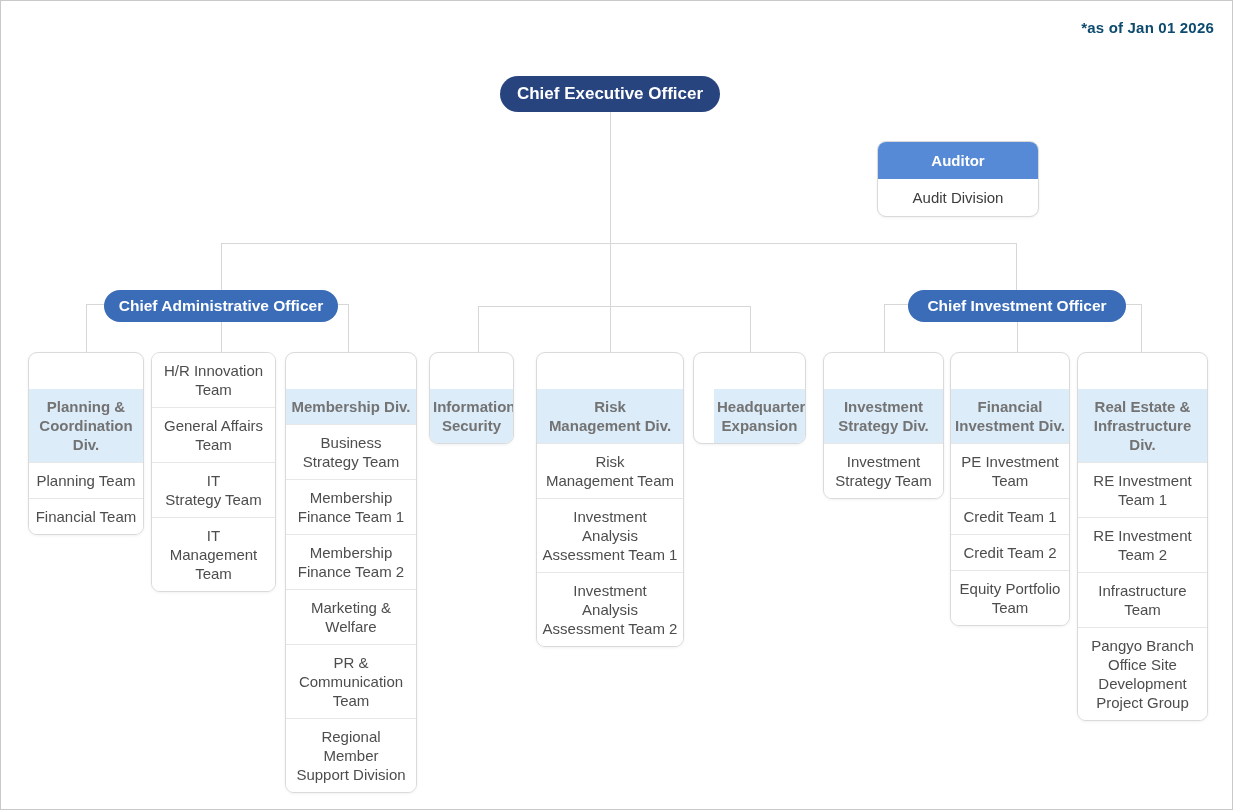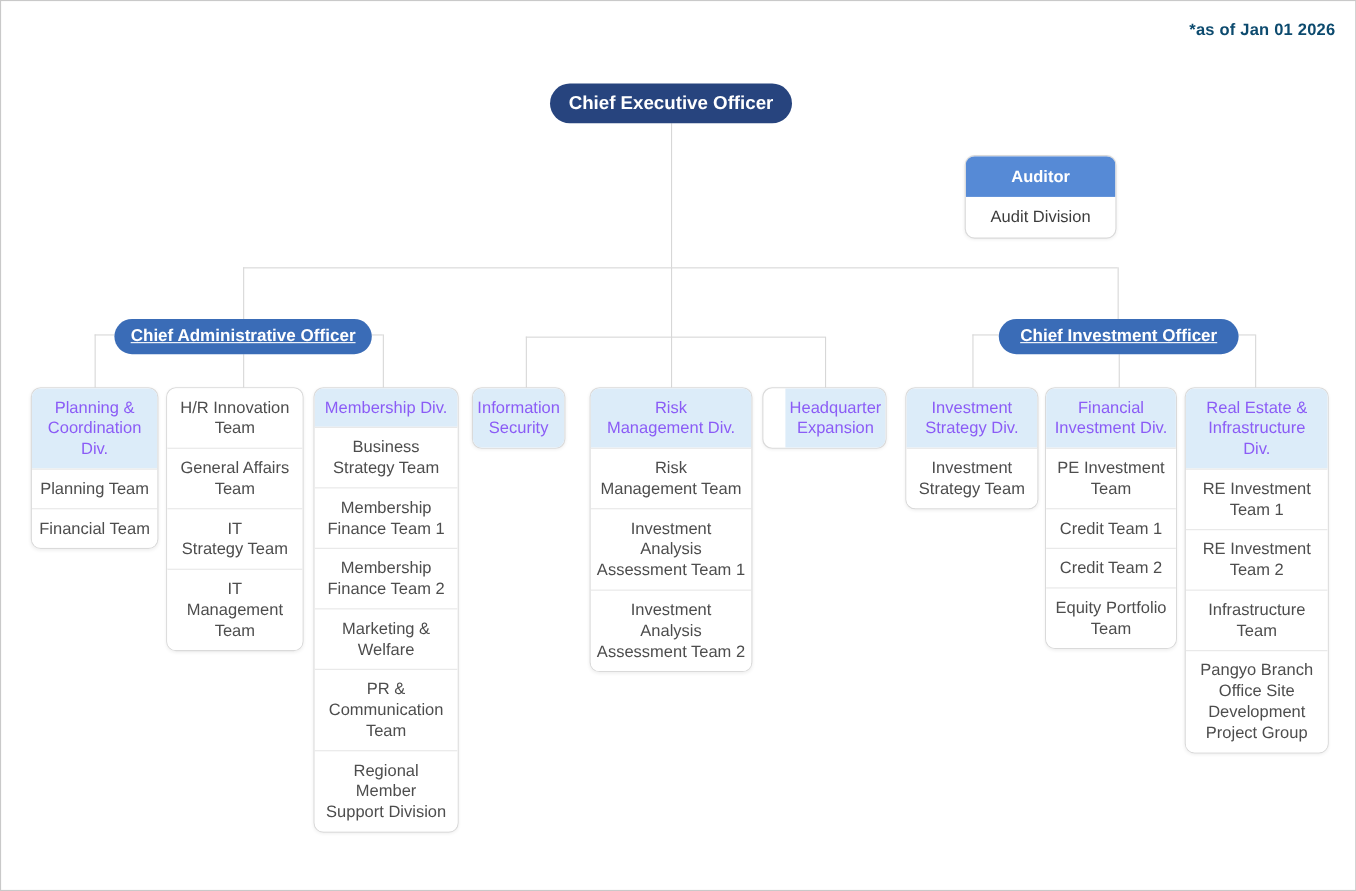--- a/index.html
+++ b/index.html
@@ -22,42 +22,43 @@
     letter-spacing: 0.2px;
   }
   .line { position: absolute; background: #d7d7d7; z-index: 1; }
   .pill {
     position: absolute; z-index: 5;
     color: #ffffff; font-weight: bold; text-align: right;
     border-radius: 18px;
     display: flex; align-items: center; justify-content: center;
   }
   .pill.ceo { background: #27447e; font-size: 17px; }
-  .pill.officer { background: #3a6cb7; font-size: 15.5px; text-decoration: underline; }
+  .pill.officer { background: #3a6cb7; font-size: 15.5px; }
   .orgbox {
     position: absolute; z-index: 4;
     background: #ffffff;
     border: 1px solid #dadada;
     border-radius: 9px;
     overflow: hidden;
     box-shadow: 0 1px 3px rgba(0,0,0,0.06);
   }
   .cell {
     text-align: center;
     white-space: pre-line;
     font-size: 15px; line-height: 19px;
     padding: 8px 3px;
     color: #4d4d4d;
     background: #ffffff;
   }
   .cell + .cell { border-top: 1px solid #e7e7e7; }
   .cell.hdr {
     background: #dcecf9;
-    color: #8b5cf6;
-    font-weight: normal;
+    color: #737373;
+    font-weight: bold;
+    margin-top: 36px;
   }
   .auditor-box {
     position: absolute; z-index: 5;
     background: #ffffff;
     border: 1px solid #d9d9d9;
     border-radius: 9px;
     overflow: hidden;
     box-shadow: 0 1px 3px rgba(0,0,0,0.06);
   }
   .auditor-box .a-hdr {
@@ -89,21 +90,21 @@
   <div class="line" style="left:85px; top:303px; width:1px; height:49px;"></div>
   <div class="line" style="left:220px; top:321px; width:1px; height:31px;"></div>
   <div class="line" style="left:347px; top:303px; width:1px; height:49px;"></div>
   <div class="line" style="left:883px; top:303px; width:257px; height:1px;"></div>
   <div class="line" style="left:883px; top:303px; width:1px; height:49px;"></div>
   <div class="line" style="left:1016px; top:321px; width:1px; height:31px;"></div>
   <div class="line" style="left:1140px; top:303px; width:1px; height:49px;"></div>
 
   <div class="pill ceo" style="left:499px; top:75px; width:220px; height:36px;">Chief Executive Officer</div>
 
-  <div class="auditor-box" style="left:876px; top:140px; width:138px;">
+  <div class="auditor-box" style="left:876px; top:140px; width:162px;">
     <div class="a-hdr">Auditor</div>
     <div class="a-body">Audit Division</div>
   </div>
 
   <div class="pill officer" style="left:103px; top:289px; width:234px; height:32px; border-radius:16px;">Chief Administrative Officer</div>
   <div class="pill officer" style="left:907px; top:289px; width:218px; height:32px; border-radius:16px;">Chief Investment Officer</div>
 
   <div class="orgbox" style="left:27px; top:351px; width:116px;">
     <div class="cell hdr">Planning &amp;
 Coordination

